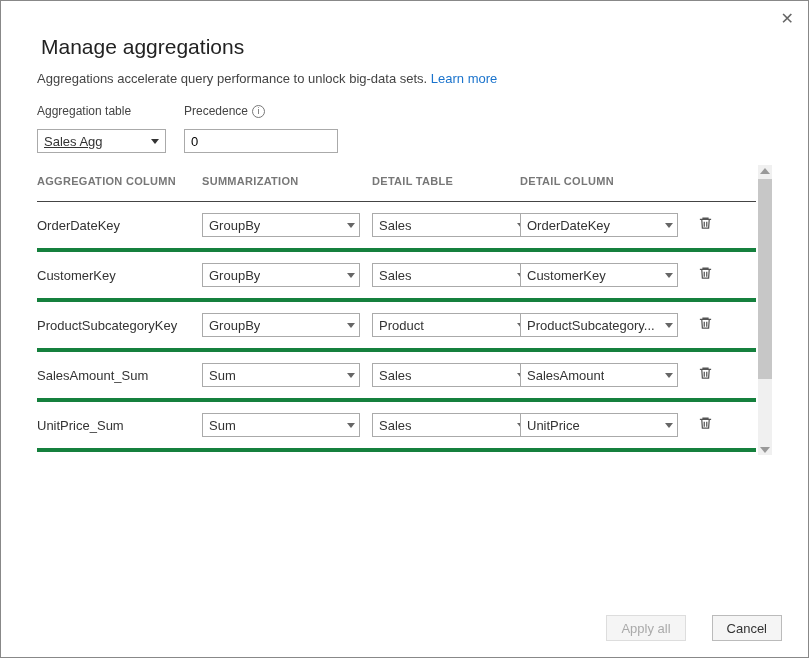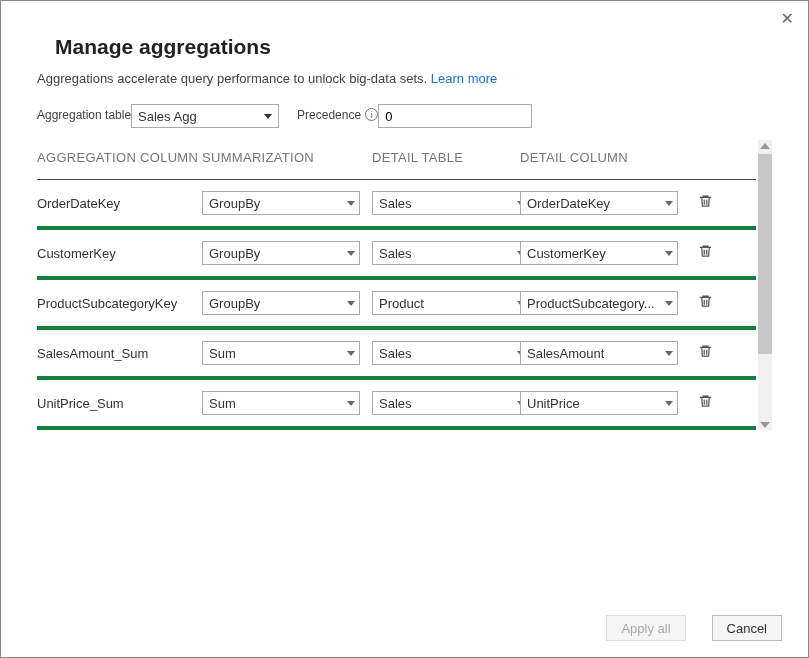--- a/index.html
+++ b/index.html
@@ -24,39 +24,39 @@
     font-size: 16px;
     color: #666;
     cursor: pointer;
     font-family: Arial, sans-serif;
   }
   .content {
     padding: 34px 36px 0 36px;
   }
   .title {
     font-size: 21px;
-    font-weight: 700;
+    font-weight: 400;
     color: #222;
-    margin: 0 0 12px 18px;
+    margin: 0 0 12px 4px;
   }
   .subtitle {
     font-size: 13px;
     color: #444;
     margin-bottom: 18px;
   }
   .subtitle a {
     color: #1a73cc;
     cursor: pointer;
   }
   .top-controls {
     display: flex;
     gap: 18px;
     margin-bottom: 10px;
   }
-  .control-group { display: flex; flex-direction: row; }
+  .control-group { display: flex; flex-direction: column; gap: 8px; }
   .control-label {
     font-size: 12px;
     color: #444;
     margin-bottom: 3px;
     display: flex;
     align-items: center;
     gap: 4px;
   }
   .info-icon {
     display: inline-flex;
@@ -71,21 +71,21 @@
     height: 24px;
     border: 1px solid #aaa;
     background: #fff;
     font-size: 13px;
     padding: 0 6px;
     display: flex;
     align-items: center;
     justify-content: space-between;
     cursor: pointer;
   }
-  .select.small { width: 148px; }
+  .select.small { width: 129px; text-decoration: underline; }
   .text-input { width: 154px; }
   .caret {
     width: 0; height: 0;
     border-left: 4px solid transparent;
     border-right: 4px solid transparent;
     border-top: 5px solid #333;
     margin-left: 6px;
   }
   .table-area {
     margin-top: 12px;
@@ -119,22 +119,22 @@
   .scroll-arrow.down { top: 282px; border-top: 6px solid #999; }
   .grid {
     width: calc(100% - 16px);
   }
   .header-row {
     display: flex;
     padding: 10px 0 14px 0;
     border-bottom: 1px solid #444;
   }
   .header-cell {
-    font-size: 13px;
-    font-weight: 400;
+    font-size: 11px;
+    font-weight: 700;
     color: #777;
     letter-spacing: 0.3px;
   }
   .col1 { width: 165px; }
   .col2 { width: 170px; }
   .col3 { width: 148px; }
   .col4 { width: 170px; }
   .col5 { width: 30px; }
   .data-row {
     display: flex;

